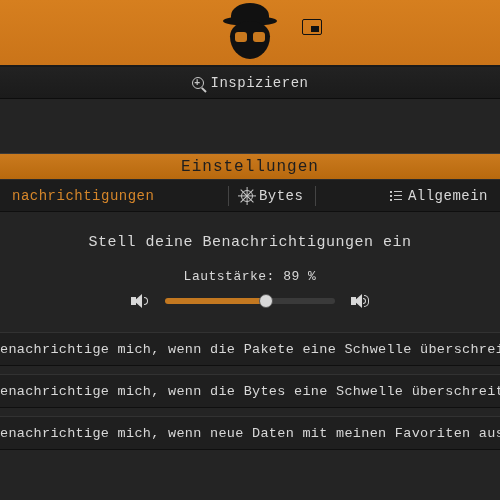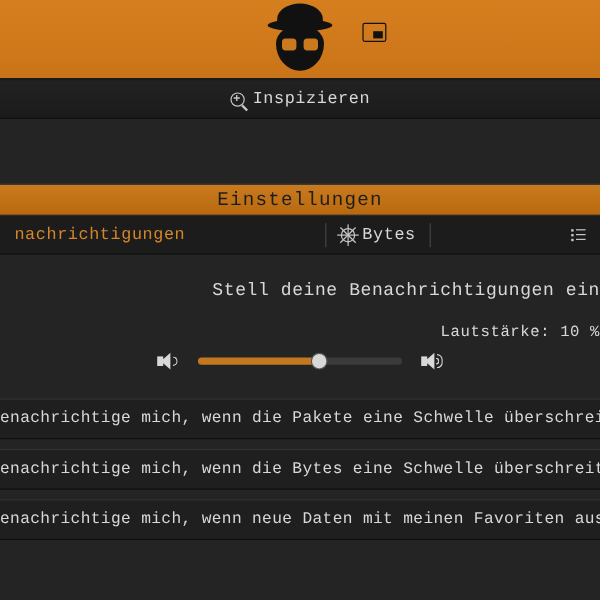--- a/index.html
+++ b/index.html
@@ -1,15 +1,15 @@
 <!DOCTYPE html>
 <html><head>
 <meta charset="utf-8">
 <style>
-* { box-sizing: border-box; margin: 0; padding: 0; text-align: right; }
+* { box-sizing: border-box; margin: 0; padding: 0; }
 body {
   width: 500px; height: 500px;
   background: #242424;
   font-family: 'Courier New', monospace;
   color: #d8d8d8;
   overflow: hidden;
 }
 .top-bar {
   background: linear-gradient(to bottom, #d67f1f, #ca7419);
   height: 67px;
@@ -321,26 +321,27 @@
         </span>
         <span>
           <i></i>
           <b></b>
         </span>
         <span>
           <i></i>
           <b></b>
         </span>
     </span>
+    <span>Allgemein</span>
   </div>
 </div>
 
 <div class="content">
   <div class="subtitle">Stell deine Benachrichtigungen ein</div>
-  <div class="volume-label">Lautstärke: 10 %</div>
+  <div class="volume-label">Lautstärke: 89 %</div>
   <div class="slider-row">
     <div class="speaker low">
       <div class="box"></div>
         <div class="cone"></div>
         <div class="wave1"></div>
     </div>
     <input type="range" min="0" max="100" value="60" style="">
     <div class="speaker high">
       <div class="box"></div>
         <div class="cone"></div>

